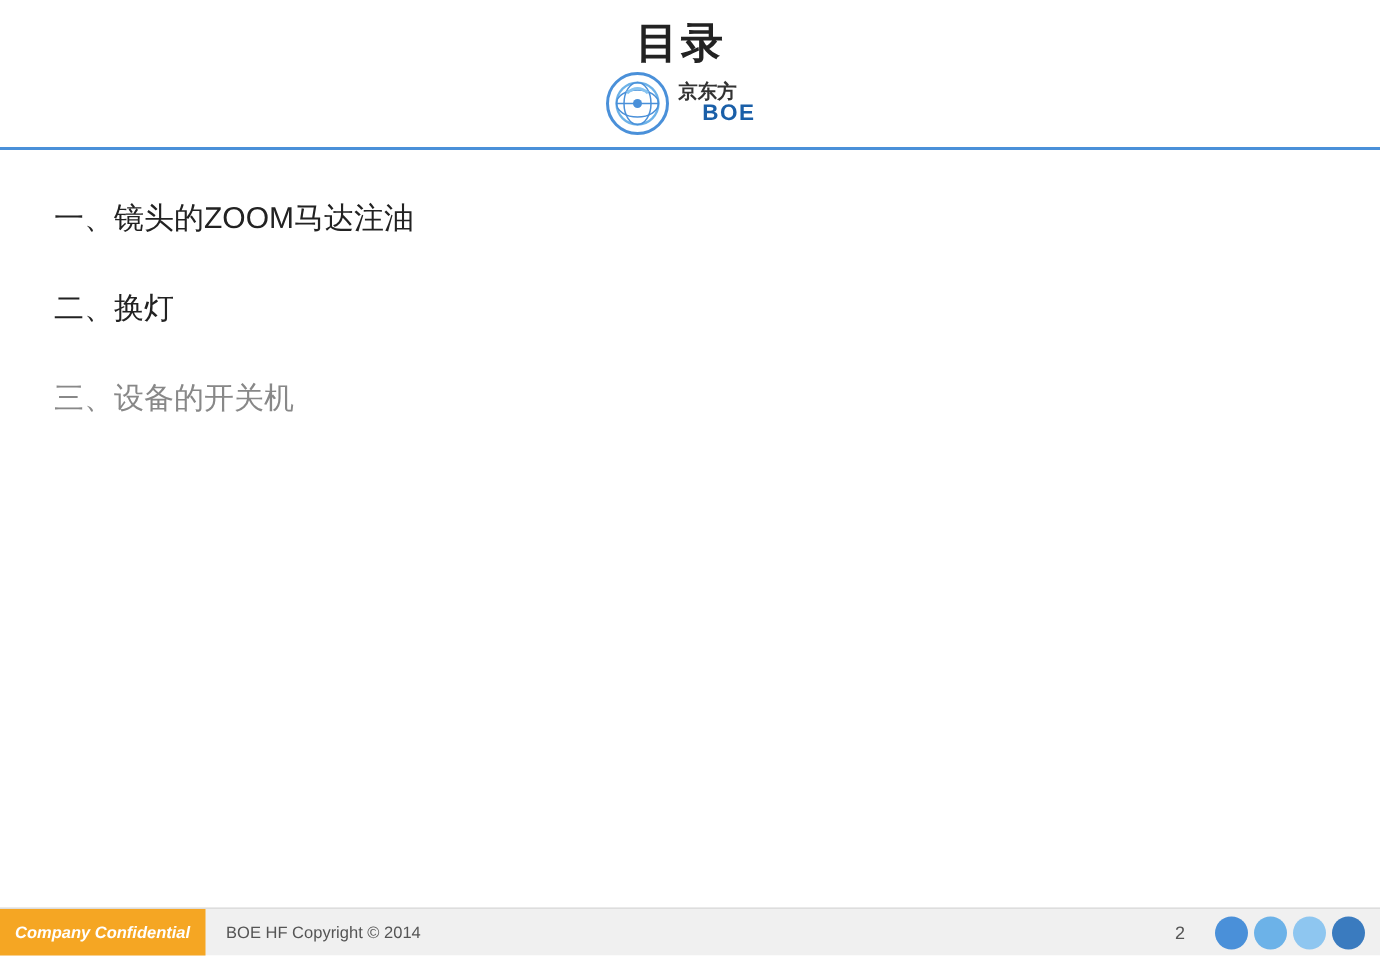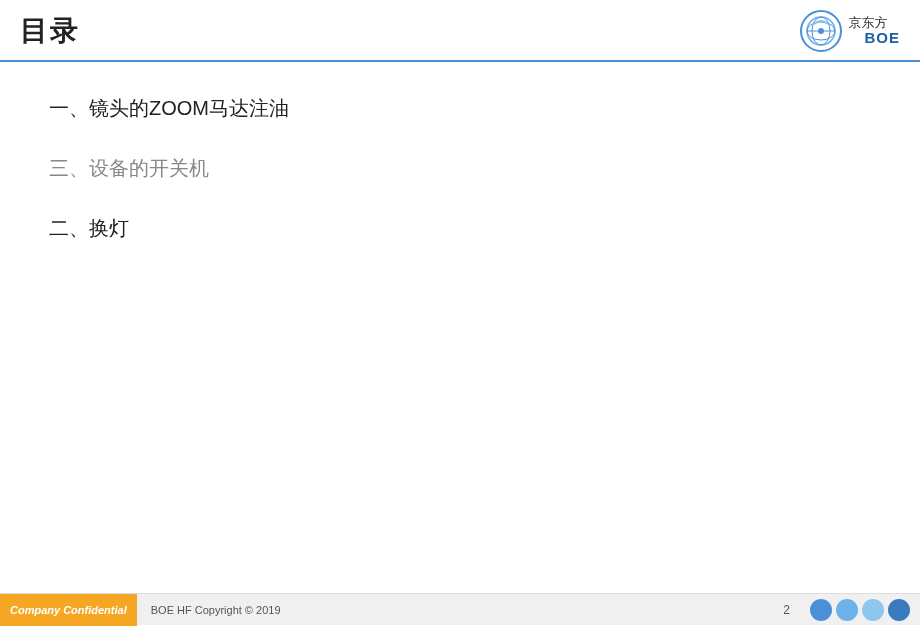--- a/index.html
+++ b/index.html
@@ -11,22 +11,23 @@
       font-family: 'SimSun', 'Microsoft YaHei', Arial, sans-serif;
       overflow: hidden;
       position: relative;
     }
 
     
     .header {
       display: flex;
       align-items: center;
       justify-content: space-between;
-      padding: 10px 20px 8px 20px;
+      padding: 10px 32px 8px 20px;
       border-bottom: 2px solid #4a90d9;
+      flex-direction: column;
     }
 
     .header-title {
       font-size: 28px;
       font-weight: bold;
       color: #222;
       letter-spacing: 2px;
     }
 
     
@@ -44,54 +45,54 @@
     .logo-text {
       display: flex;
       flex-direction: column;
       align-items: flex-start;
       line-height: 1.1;
     }
 
     .logo-cn {
       font-size: 13px;
       color: #333;
-      font-weight: normal;
+      font-weight: bold;
     }
 
     .logo-en {
       font-size: 15px;
       color: #1a5fa8;
       font-weight: bold;
       letter-spacing: 1px;
       margin-left: 16px;
     }
 
     
     .main-content {
-      padding: 30px 49px;
+      padding: 30px 36px;
     }
 
     .menu-item {
       margin-bottom: 28px;
     }
 
     .menu-item-text {
       font-size: 20px;
       color: #222;
       line-height: 1.6;
     }
 
     .menu-item-text.gray {
       color: #888;
     }
 
     
     .footer {
       position: absolute;
-      bottom: 12px;
+      bottom: 0;
       left: 0;
       right: 0;
       height: 32px;
       background: #f0f0f0;
       display: flex;
       align-items: center;
       border-top: 1px solid #ddd;
     }
 
     .footer-confidential {
@@ -164,35 +165,35 @@
   </div>
 </div>
 
 <div class="main-content">
 
   <div class="menu-item">
     <span class="menu-item-text">一、镜头的ZOOM马达注油</span>
   </div>
 
   <div class="menu-item">
+    <span class="menu-item-text">二、换灯</span>
+  </div>
+
+  <div class="menu-item">
     <span class="menu-item-text gray">三、设备的开关机</span>
   </div>
 
-  <div class="menu-item">
-    <span class="menu-item-text">二、换灯</span>
-  </div>
-
 
 </div>
 
 <div class="footer">
 
   <div class="footer-confidential">Company Confidential</div>
 
-  <span class="footer-copyright">BOE HF  Copyright © 2019</span>
+  <span class="footer-copyright">BOE HF  Copyright © 2014</span>
 
   <span class="footer-page">2</span>
 
   <div class="footer-icons">
     <span class="footer-icon-circle" style="background:#4a90d9;"></span>
     <span class="footer-icon-circle" style="background:#6cb2e8;"></span>
     <span class="footer-icon-circle" style="background:#8ec6f0;"></span>
     <span class="footer-icon-circle" style="background:#3a7bbf;"></span>
   </div>
 

